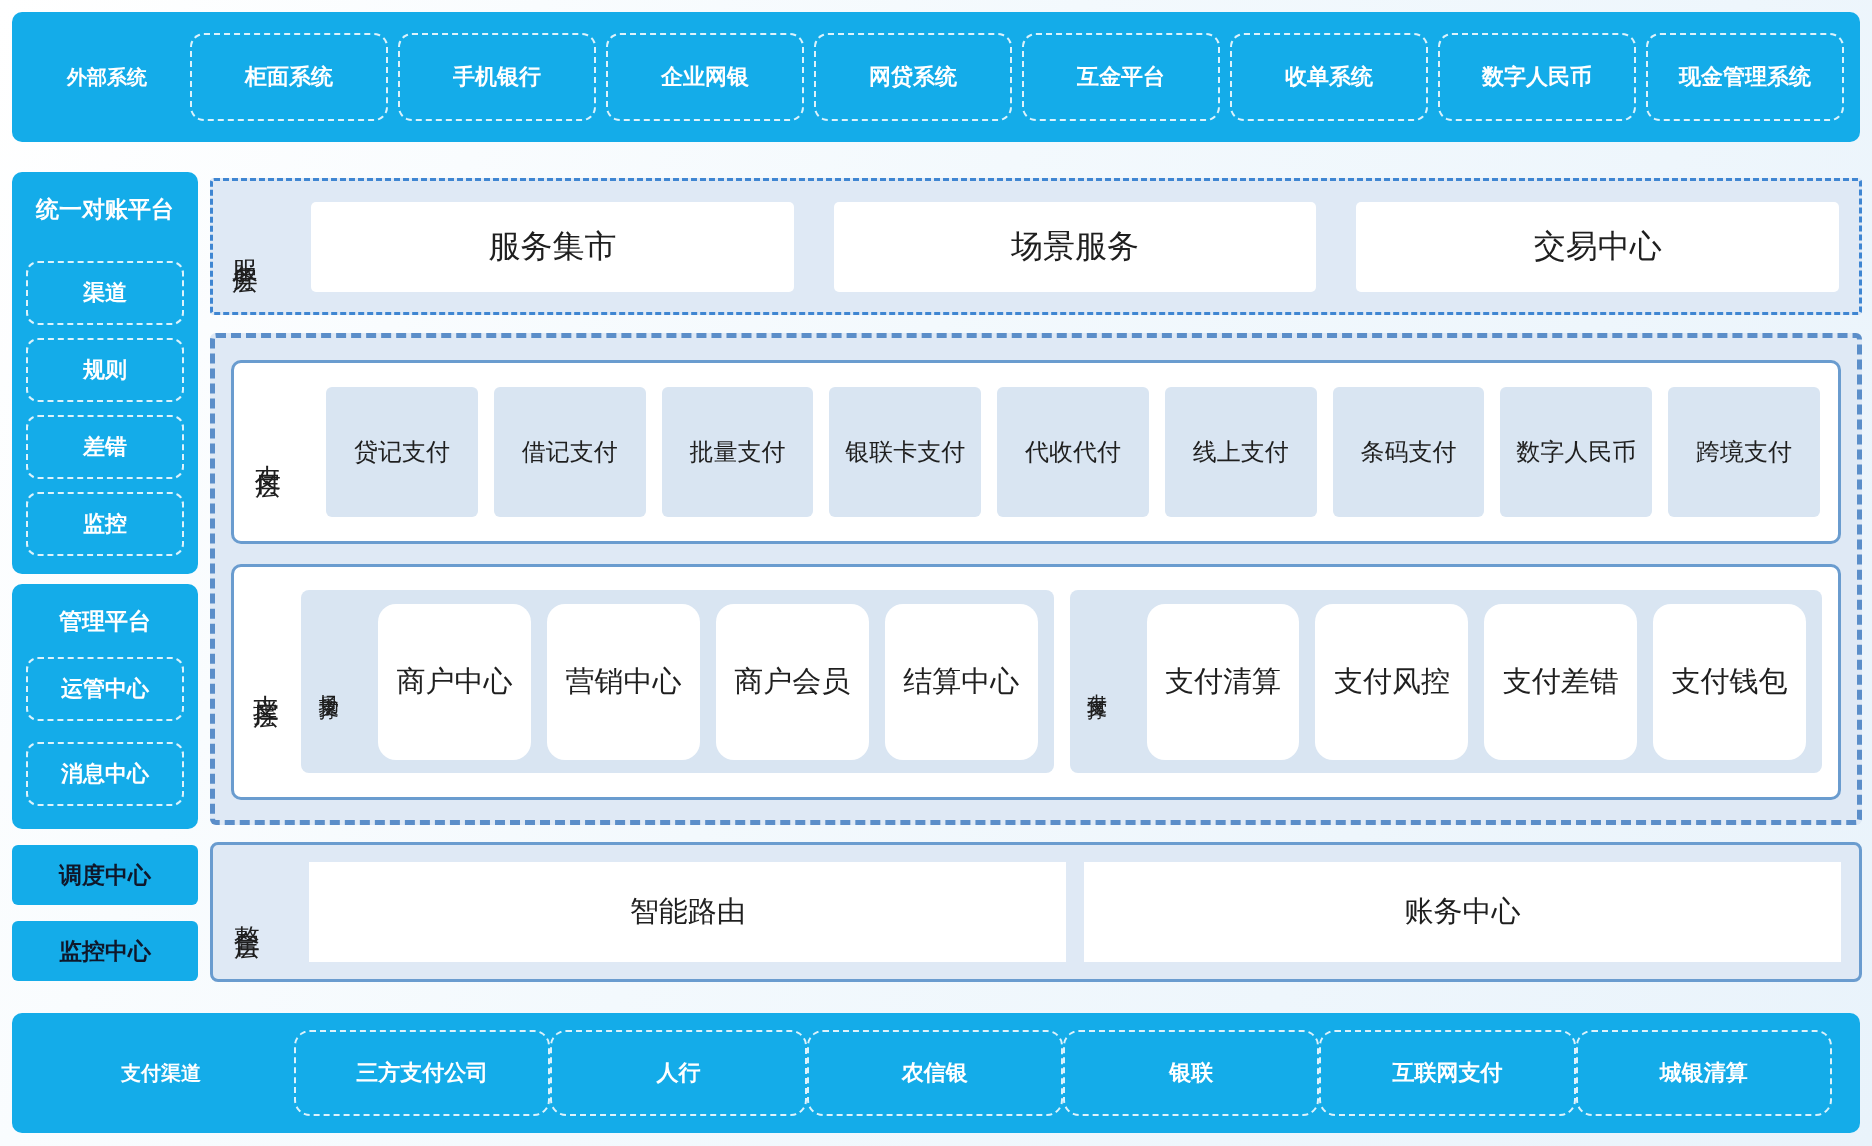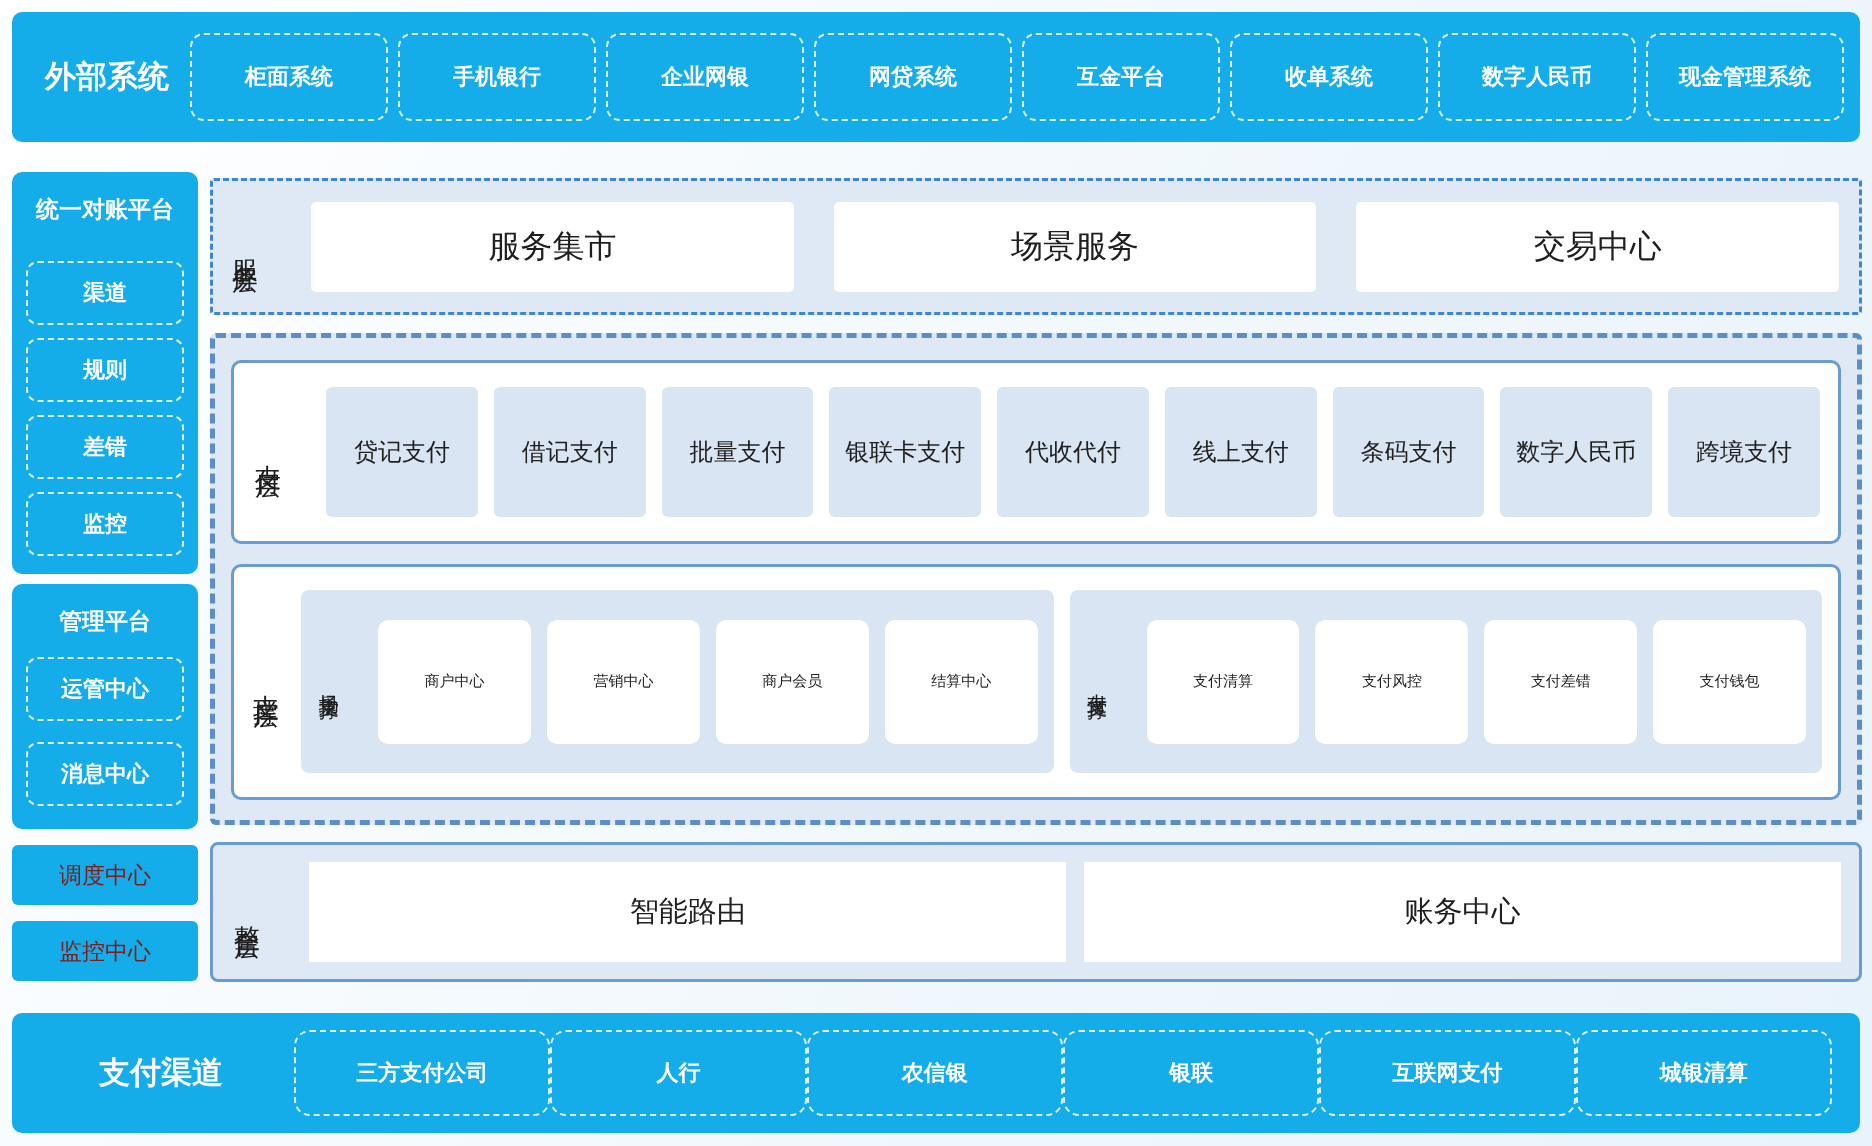--- a/index.html
+++ b/index.html
@@ -14,21 +14,21 @@
 
   
   .bar {
     position:absolute; left:12px; right:12px;
     background:#14ace9; border-radius:10px;
     display:flex; align-items:center;
   }
   .top-bar  { top:12px;  height:130px; }
   .bottom-bar { top:1013px; height:120px; }
   .bar-title {
-    color:#ffffff; font-weight:700; font-size:31px;
+    color:#ffffff; font-weight:700; font-size:20px;
     white-space:nowrap; text-align:center;
   }
   .top-bar .bar-title { width:172px; padding-left:18px; }
   .bottom-bar .bar-title { width:268px; padding-left:30px; }
   .bar-items {
     flex:1; display:flex; align-items:center; height:100%;
   }
   .top-bar .bar-items { gap:10px; padding:0 16px 0 6px; }
   .bottom-bar .bar-items { padding:0 28px 0 14px; }
   .bar-item {
@@ -59,21 +59,21 @@
   .side-card.management .side-card-items { margin-top:20px; gap:21px; }
   .side-item {
     height:64px; color:#ffffff; font-weight:700; font-size:22px;
     border:2px dashed rgba(255,255,255,0.85); border-radius:12px;
     display:flex; align-items:center; justify-content:center;
     white-space:nowrap;
   }
   .side-solo {
     margin-top:16px; height:60px; width:100%;
     background:#14ace9; border-radius:6px;
-    color:#7f1d1d; font-weight:400; font-size:23px;
+    color:#0f172a; font-weight:700; font-size:23px;
     display:flex; align-items:center; justify-content:center;
   }
 
   
   .main { position:absolute; left:210px; top:178px; right:10px; }
 
   .v-label {
     writing-mode: vertical-rl; text-orientation: upright;
     font-size:26px; color:#1e1e1e; line-height:1.2; letter-spacing:5px;
     flex:0 0 auto; display:flex; align-items:center; justify-content:center;
@@ -88,21 +88,21 @@
   }
   .row { flex:1; display:flex; align-items:center; height:100%;margin-left:23px; }
   .service-layer .row { gap:40px; }
   .white-box {
     background:#ffffff; border-radius:5px;
     display:flex; align-items:center; justify-content:center;
     flex:1; white-space:nowrap;
   }
   .white-box.lg { height:90px; font-size:32px; }
   .white-box.md { height:100px; font-size:29px; border-radius:0; }
-  .white-box.sm { height:124px; font-size:15px; border-radius:10px; }
+  .white-box.sm { height:156px; font-size:29px; border-radius:18px; }
 
   .big-dashed {
     margin-top:18px; height:492px;
     background:#dfe9f5;
     border:5px dashed #5b8ec9; border-radius:6px;
     padding:22px 16px 20px 16px;
     display:flex; flex-direction:column; gap:20px;
   }
   .solid-box {
     background:#ffffff;

